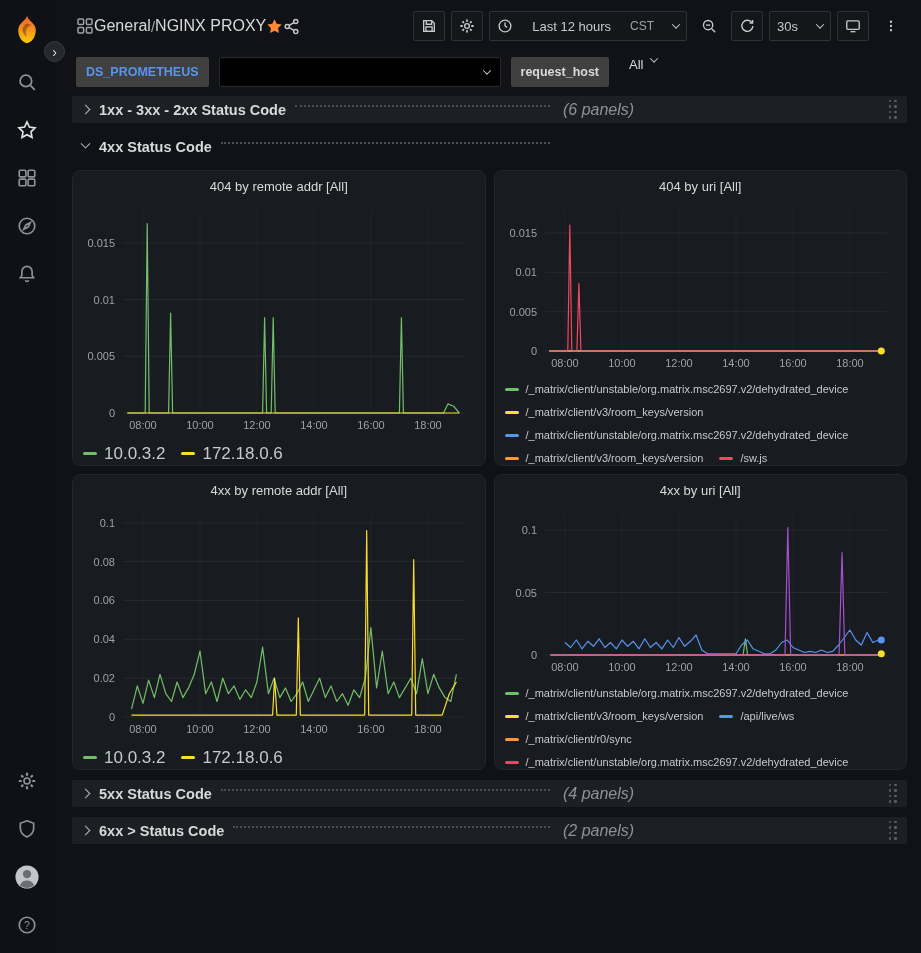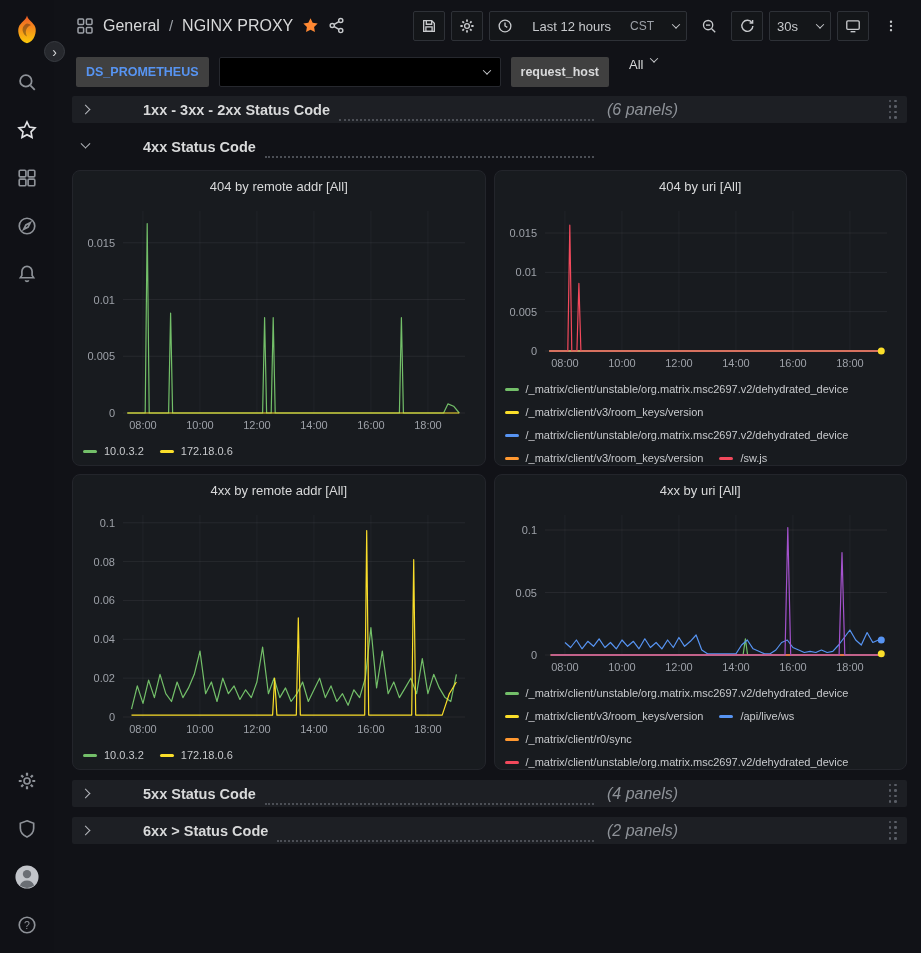--- a/index.html
+++ b/index.html
@@ -30,21 +30,21 @@
     color: #d8d9da; font-size: 14px; line-height: 18px; text-align: center; z-index: 5;
   }
 
   
   .main { flex: 1; display: flex; flex-direction: column; min-width: 0; }
 
   .topbar {
     height: 52px; display: flex; align-items: center; padding: 0 14px 0 22px;
     background: #111217;
   }
-  .tb-left { display: flex; gap: 9px; }
+  .tb-left { display: flex; align-items: center; }
   .crumb { font-size: 16px; }
   .crumb-sep { color: #9da1a8; font-size: 15px; }
   .tb-right { margin-left: auto; display: flex; align-items: center; gap: 6px; }
   .tb-btn {
     height: 30px; min-width: 32px; padding: 0 7px;
     display: inline-flex; align-items: center; justify-content: center; gap: 19px;
     background: #141619; border: 1px solid #2e3137; border-radius: 2px;
     color: #c7c9cc; cursor: pointer; font-size: 13px; white-space: nowrap;
   }
   .tb-btn.borderless { border-color: transparent; background: transparent; }
@@ -72,42 +72,42 @@
   }
 
   
   .content { flex: 1; padding: 4px 14px 0 18px; overflow: hidden; }
 
   .row-header {
     height: 27px; display: flex; align-items: center; padding: 0 8px 0 10px;
     margin-bottom: 10px; cursor: pointer; border-radius: 2px;
   }
   .row-header.collapsed { background: #1d1f24; }
-  .row-left { display: flex; align-items: flex-end; width: 470px; min-width: 0; margin-left: 44px; }
+  .row-left { display: flex; align-items: flex-start; width: 470px; min-width: 0; }
   .row-title { font-size: 14.5px; font-weight: bold; white-space: nowrap; margin-left: 10px; }
   .row-dots { flex: 1; height: 0; border-bottom: 2px dotted #4b4e55; margin: 0 9px; transform: translateY(3px); }
   .row-count { color: #8e9298; font-style: italic; font-size: 16px; margin-left: 4px; white-space: nowrap; }
   .chev { display: inline-block; width: 7px; height: 7px; border-top: 1.6px solid #b6b9be; border-right: 1.6px solid #b6b9be; flex: 0 0 auto; }
   .chev-right { transform: rotate(45deg); }
   .chev-down  { transform: rotate(135deg) translate(-2px,2px); }
   .drag-handle { margin-left: auto; display: grid; grid-template-columns: repeat(2, 3px); grid-auto-rows: 3px; gap: 2.5px; padding: 2px; cursor: grab; }
   .dh-dot { width: 2.5px; height: 2.5px; border-radius: 50%; background: #5a5e66; }
 
   .panel-grid { display: grid; grid-template-columns: 1fr 1fr; gap: 8px; margin-bottom: 10px; }
   .panel {
     height: 296px; background: #181b1f; border: 1px solid #23252b; border-radius: 8px;
     display: flex; flex-direction: column; min-width: 0; overflow: hidden;
   }
   .panel-title {
     height: 30px; flex: 0 0 30px; display: flex; align-items: center; justify-content: center;
     font-size: 13px; font-weight: 500; color: #d8d9da; cursor: pointer;
   }
   .chart { flex: 1; margin: 0 4px; min-height: 0; }
   .legend { padding: 2px 10px 6px; overflow: hidden; }
-  .legend-sm { flex: 0 0 28px; font-size: 11px; }
+  .legend-sm { flex: 0 0 28px; font-size: 17px; }
   .legend-lg { flex: 0 0 90px; font-size: 11px; }
   .legend-row { line-height: 21px; white-space: nowrap; overflow: hidden; }
   .legend-item { display: inline-flex; align-items: center; margin-right: 16px; cursor: pointer; }
   .legend-swatch { display: inline-block; width: 14px; height: 3px; border-radius: 2px; margin-right: 7px; flex: 0 0 auto; }
   .legend-label { color: #c7c9cc; }
 
   svg text { font-family: "Liberation Sans", sans-serif; }
   .icon { display: inline-flex; }
 </style>
 </head>

